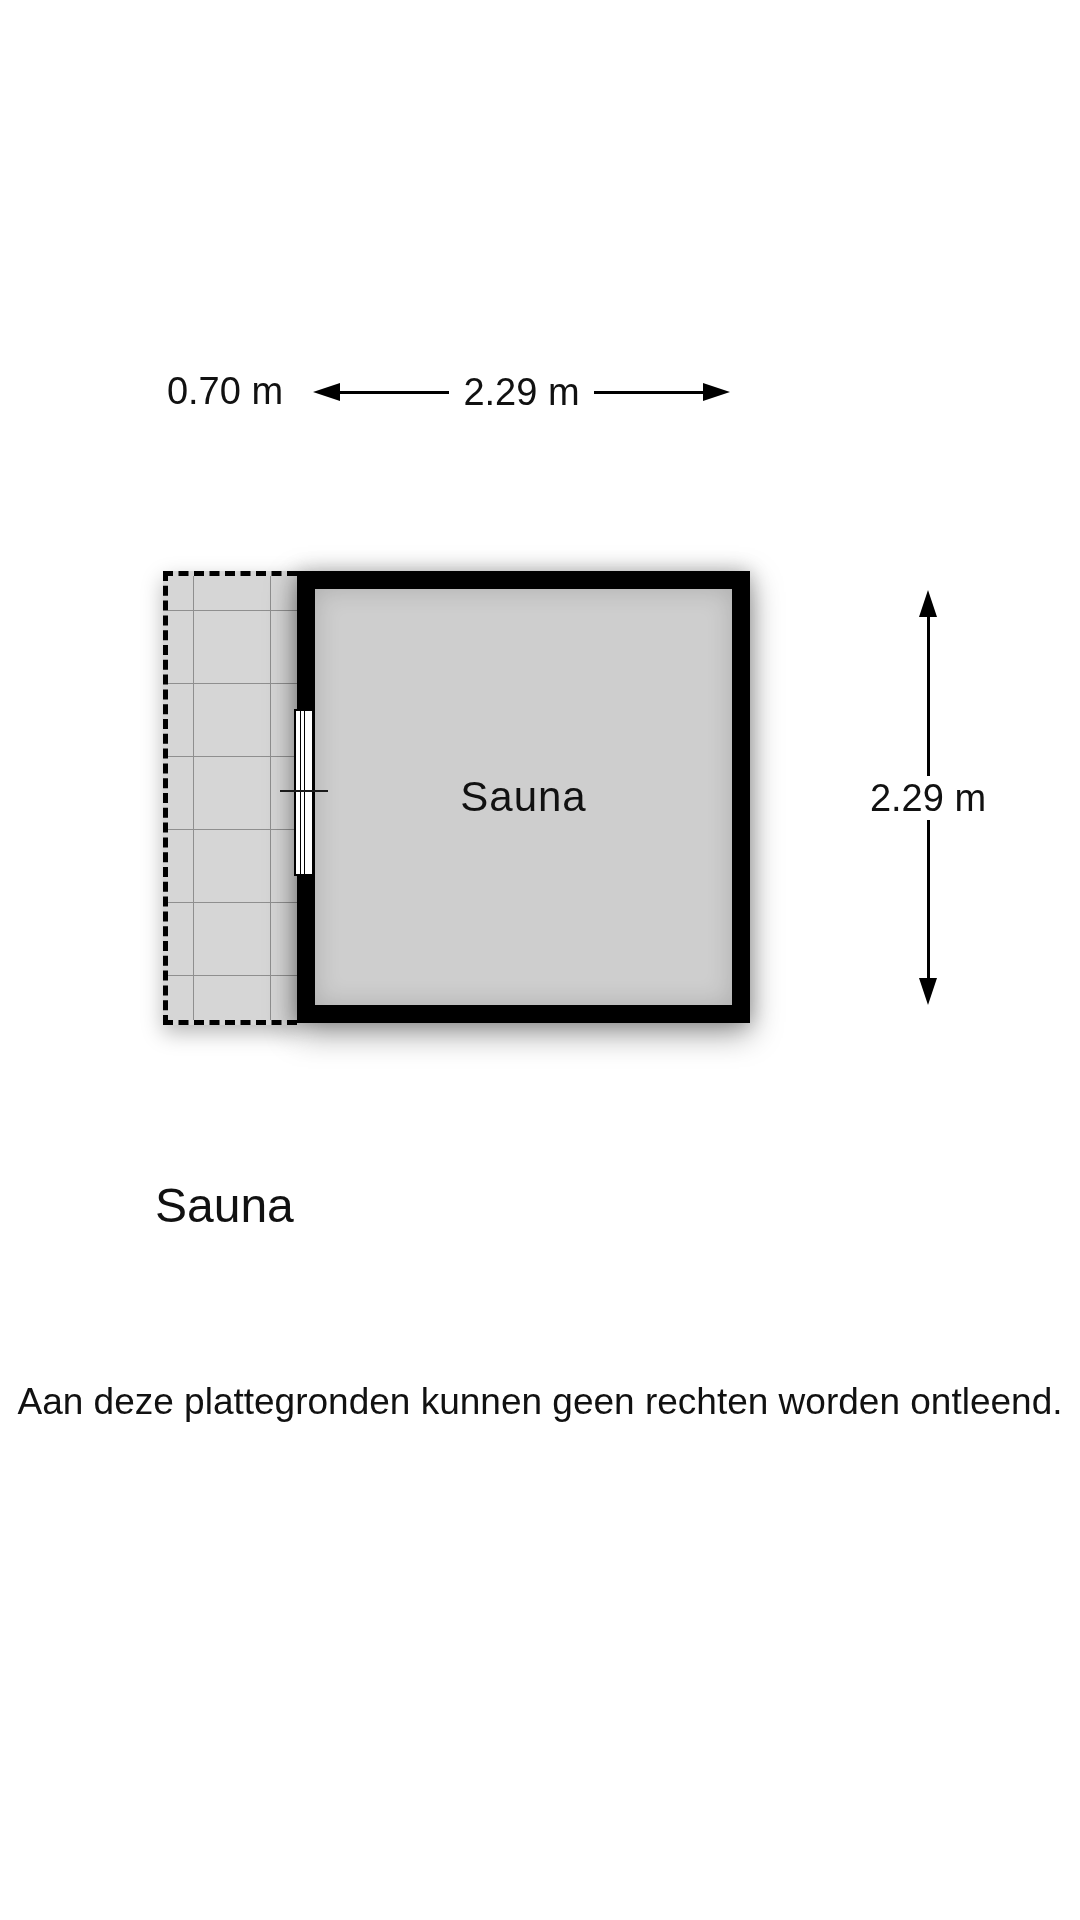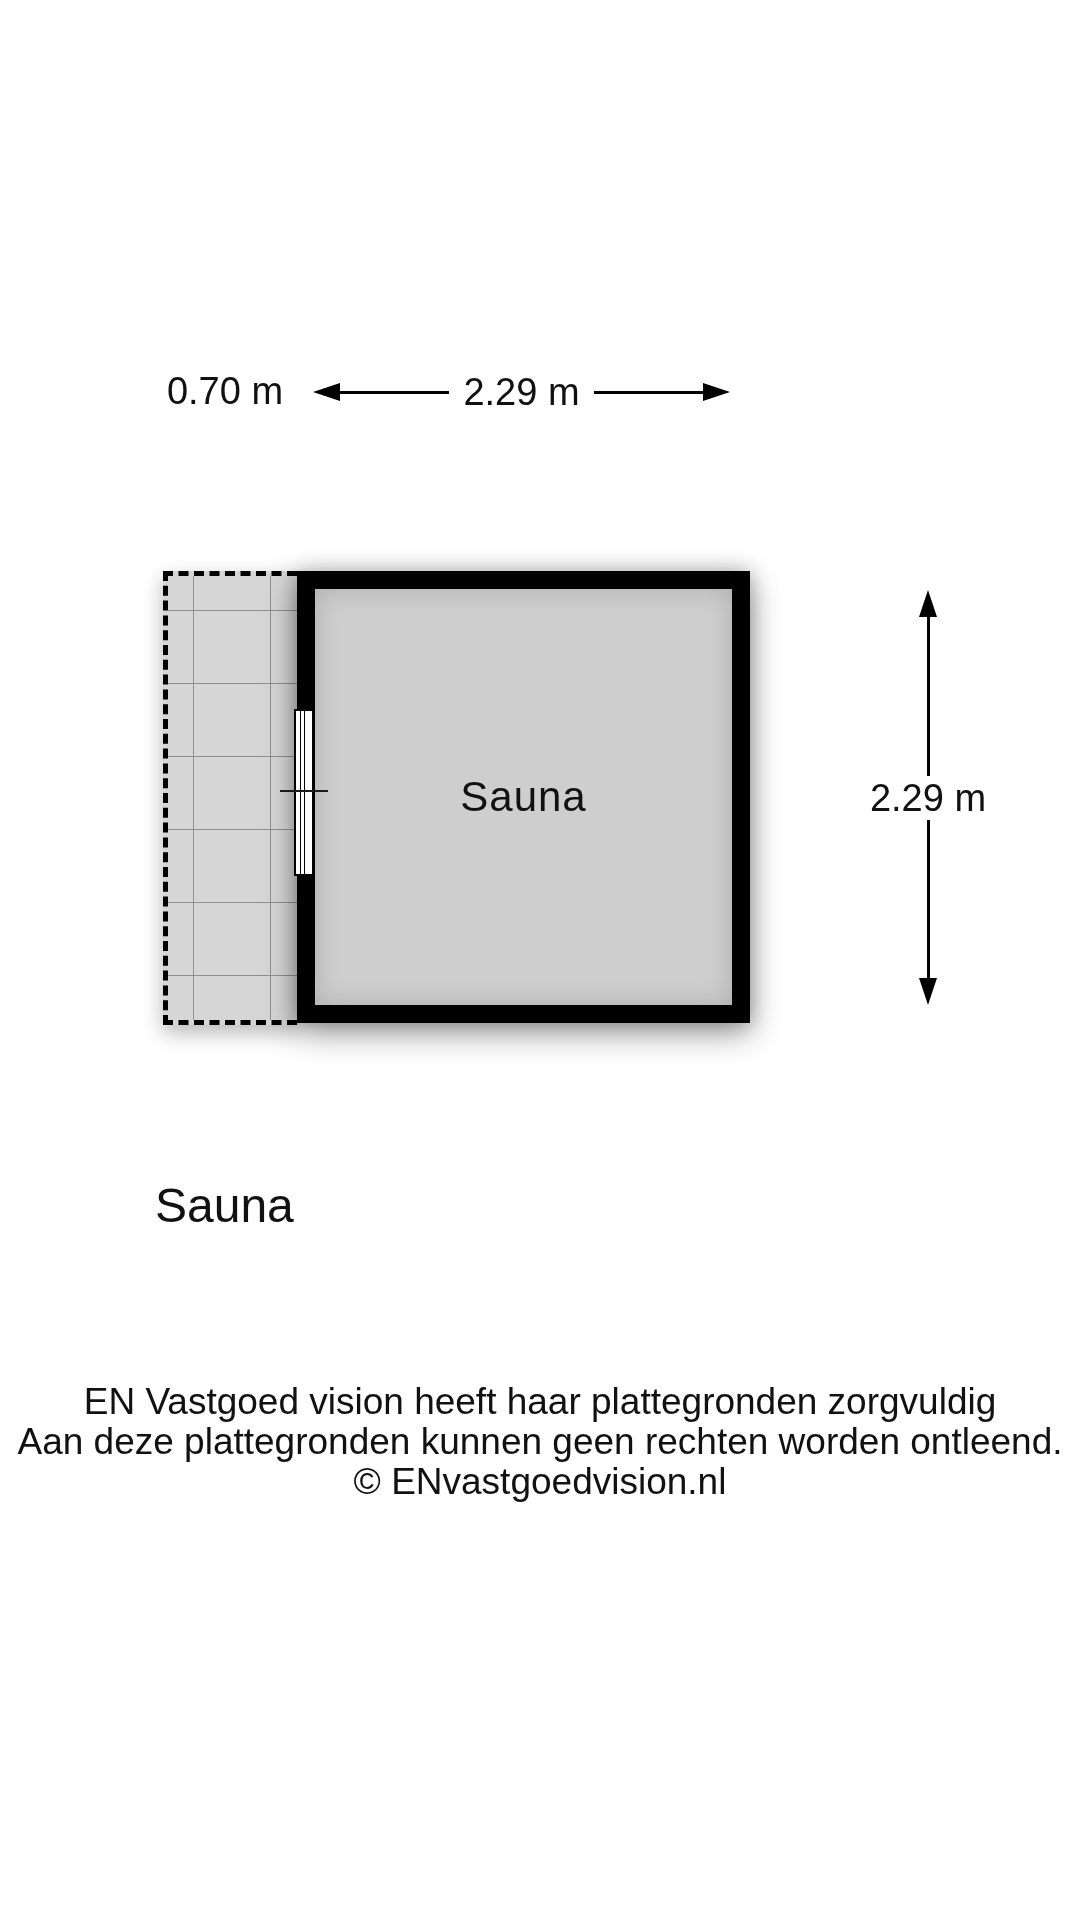--- a/index.html
+++ b/index.html
@@ -162,18 +162,16 @@
     <span class="ah ah-up"></span>
     <span class="vseg"></span>
     <span class="dim-label-v">2.29 m</span>
     <span class="vseg"></span>
     <span class="ah ah-down"></span>
   </div>
 
   <div class="floor-title">Sauna</div>
 
   <div class="disclaimer">
-    <div>EN Vastgoed vision heeft haar plattegronden zorgvuldig</div>
     <div>Aan deze plattegronden kunnen geen rechten worden ontleend.</div>
-    <div>© ENvastgoedvision.nl</div>
   </div>
 
 </div>
 
 </body></html>

